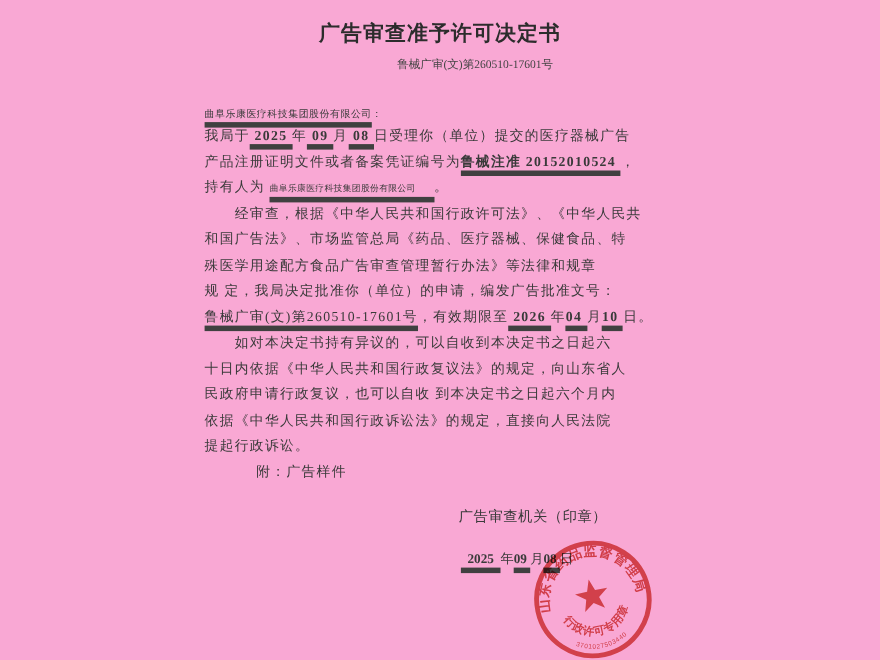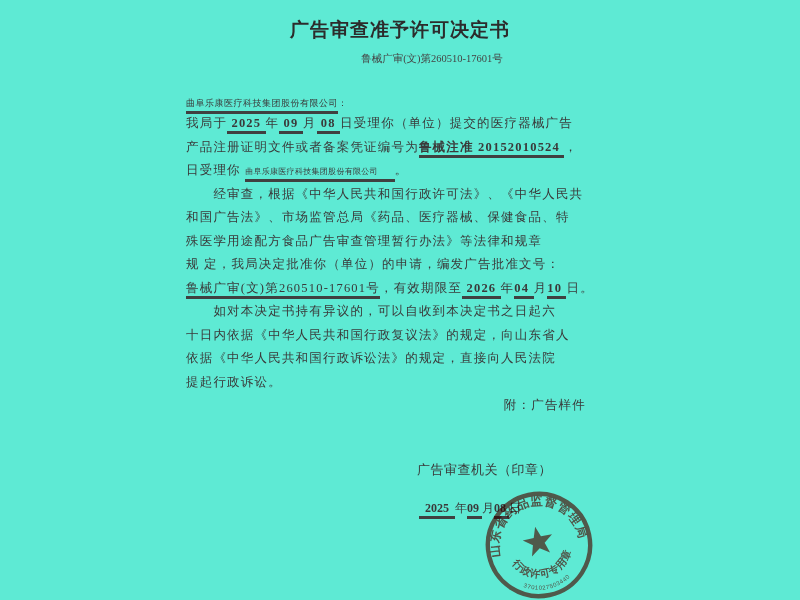--- a/index.html
+++ b/index.html
@@ -1,37 +1,37 @@
 <!DOCTYPE html>
 <html><head>
 <meta charset="utf-8">
 <style>
   html,body{margin:0;padding:0;background:#ffffff;}
   .page{
-    position:relative;width:800px;height:600px;background:#5eead4;overflow:hidden;
+    position:relative;width:800px;height:600px;background:#f9a8d4;overflow:hidden;
     font-family:"Liberation Serif","DejaVu Serif",serif;color:#3d3d3d;
   }
   .title{
     position:absolute;top:17px;left:0;width:100%;margin:0;text-align:center;
     font-size:19px;font-weight:bold;letter-spacing:1px;color:#2c2c2c;
   }
   .docno{
     position:absolute;top:52px;left:0;width:100%;text-align:center;
     transform:translateX(32px);font-size:10.5px;color:#454545;letter-spacing:0px;
   }
   .content{
     position:absolute;left:186px;top:94px;width:400px;
     font-size:12.5px;letter-spacing:1.2px;color:#3a3a3a;
   }
   .recipient{height:18px;line-height:18px;font-size:9px;letter-spacing:0.5px;white-space:pre;}
   .line{height:23.5px;line-height:23.5px;white-space:pre;}
-  .u{display:inline-block;border-bottom:3px solid #404040;line-height:15px;text-align:right;}
+  .u{display:inline-block;border-bottom:5px solid #404040;line-height:15px;text-align:right;}
   .b{font-weight:bold;}
   .s{font-size:8px;letter-spacing:0.3px;}
-  .attachment{height:23.5px;line-height:23.5px;padding-left:47px;white-space:pre;text-align:right;}
+  .attachment{height:23.5px;line-height:23.5px;padding-left:47px;white-space:pre;}
   .authority{position:absolute;left:417px;top:461px;font-size:13px;letter-spacing:0.5px;color:#3a3a3a;}
   .date{position:absolute;left:419px;top:500px;font-size:12px;white-space:pre;color:#3a3a3a;}
   .seal{
     position:absolute;left:480px;top:486px;width:118px;height:118px;
     transform:rotate(-12deg);opacity:0.85;mix-blend-mode:multiply;
   }
   .seal .ring{fill:none;stroke:#d0453d;stroke-width:4.5px;}
   .seal .star{fill:#d0453d;}
   .seal text{fill:#cf3f38;}
   .arc-top{font-size:12.5px;font-weight:bold;letter-spacing:1px;}
@@ -45,32 +45,33 @@
 
   <h1 class="title">广告审查准予许可决定书</h1>
 
   <div class="docno">鲁械广审(文)第260510-17601号</div>
 
   <div class="content">
     <div class="recipient"><span class="u">曲阜乐康医疗科技集团股份有限公司</span><span>：</span></div>
     <div class="para">
         <div class="line"><span>我局于</span><span class="u b"> 2025 </span><span>年</span><span class="u b"> 09 </span><span>月</span><span class="u b"> 08 </span><span>日受理你（单位）提交的医疗器械广告</span></div>
         <div class="line"><span>产品注册证明文件或者备案凭证编号为</span><span class="u b">鲁械注准 20152010524 </span><span>，</span></div>
-        <div class="line"><span>日受理你 </span><span class="u s">曲阜乐康医疗科技集团股份有限公司　　</span><span>。</span></div>
+        <div class="line"><span>持有人为 </span><span class="u s">曲阜乐康医疗科技集团股份有限公司　　</span><span>。</span></div>
       </div>
     <div class="para">
         <div class="line"><span>　　经审查，根据《中华人民共和国行政许可法》、《中华人民共</span></div>
         <div class="line"><span>和国广告法》、市场监管总局《药品、医疗器械、保健食品、特</span></div>
         <div class="line"><span>殊医学用途配方食品广告审查管理暂行办法》等法律和规章</span></div>
         <div class="line"><span>规 定，我局决定批准你（单位）的申请，编发广告批准文号：</span></div>
         <div class="line"><span class="u">鲁械广审(文)第260510-17601号</span><span>，有效期限至</span><span class="u b"> 2026 </span><span>年</span><span class="u b">04 </span><span>月</span><span class="u b">10 </span><span>日。</span></div>
       </div>
     <div class="para">
         <div class="line"><span>　　如对本决定书持有异议的，可以自收到本决定书之日起六</span></div>
         <div class="line"><span>十日内依据《中华人民共和国行政复议法》的规定，向山东省人</span></div>
+        <div class="line"><span>民政府申请行政复议，也可以自收 到本决定书之日起六个月内</span></div>
         <div class="line"><span>依据《中华人民共和国行政诉讼法》的规定，直接向人民法院</span></div>
         <div class="line"><span>提起行政诉讼。</span></div>
       </div>
     <div class="attachment">附：广告样件</div>
   </div>
 
   <div class="authority">广告审查机关（印章）</div>
   <div class="date"><span class="u b">  2025  </span><span>年</span><span class="u b">09 </span><span>月</span><span class="u b">08 </span><span>日</span></div>
 
   <svg class="seal" viewBox="0 0 120 120" aria-hidden="true">

